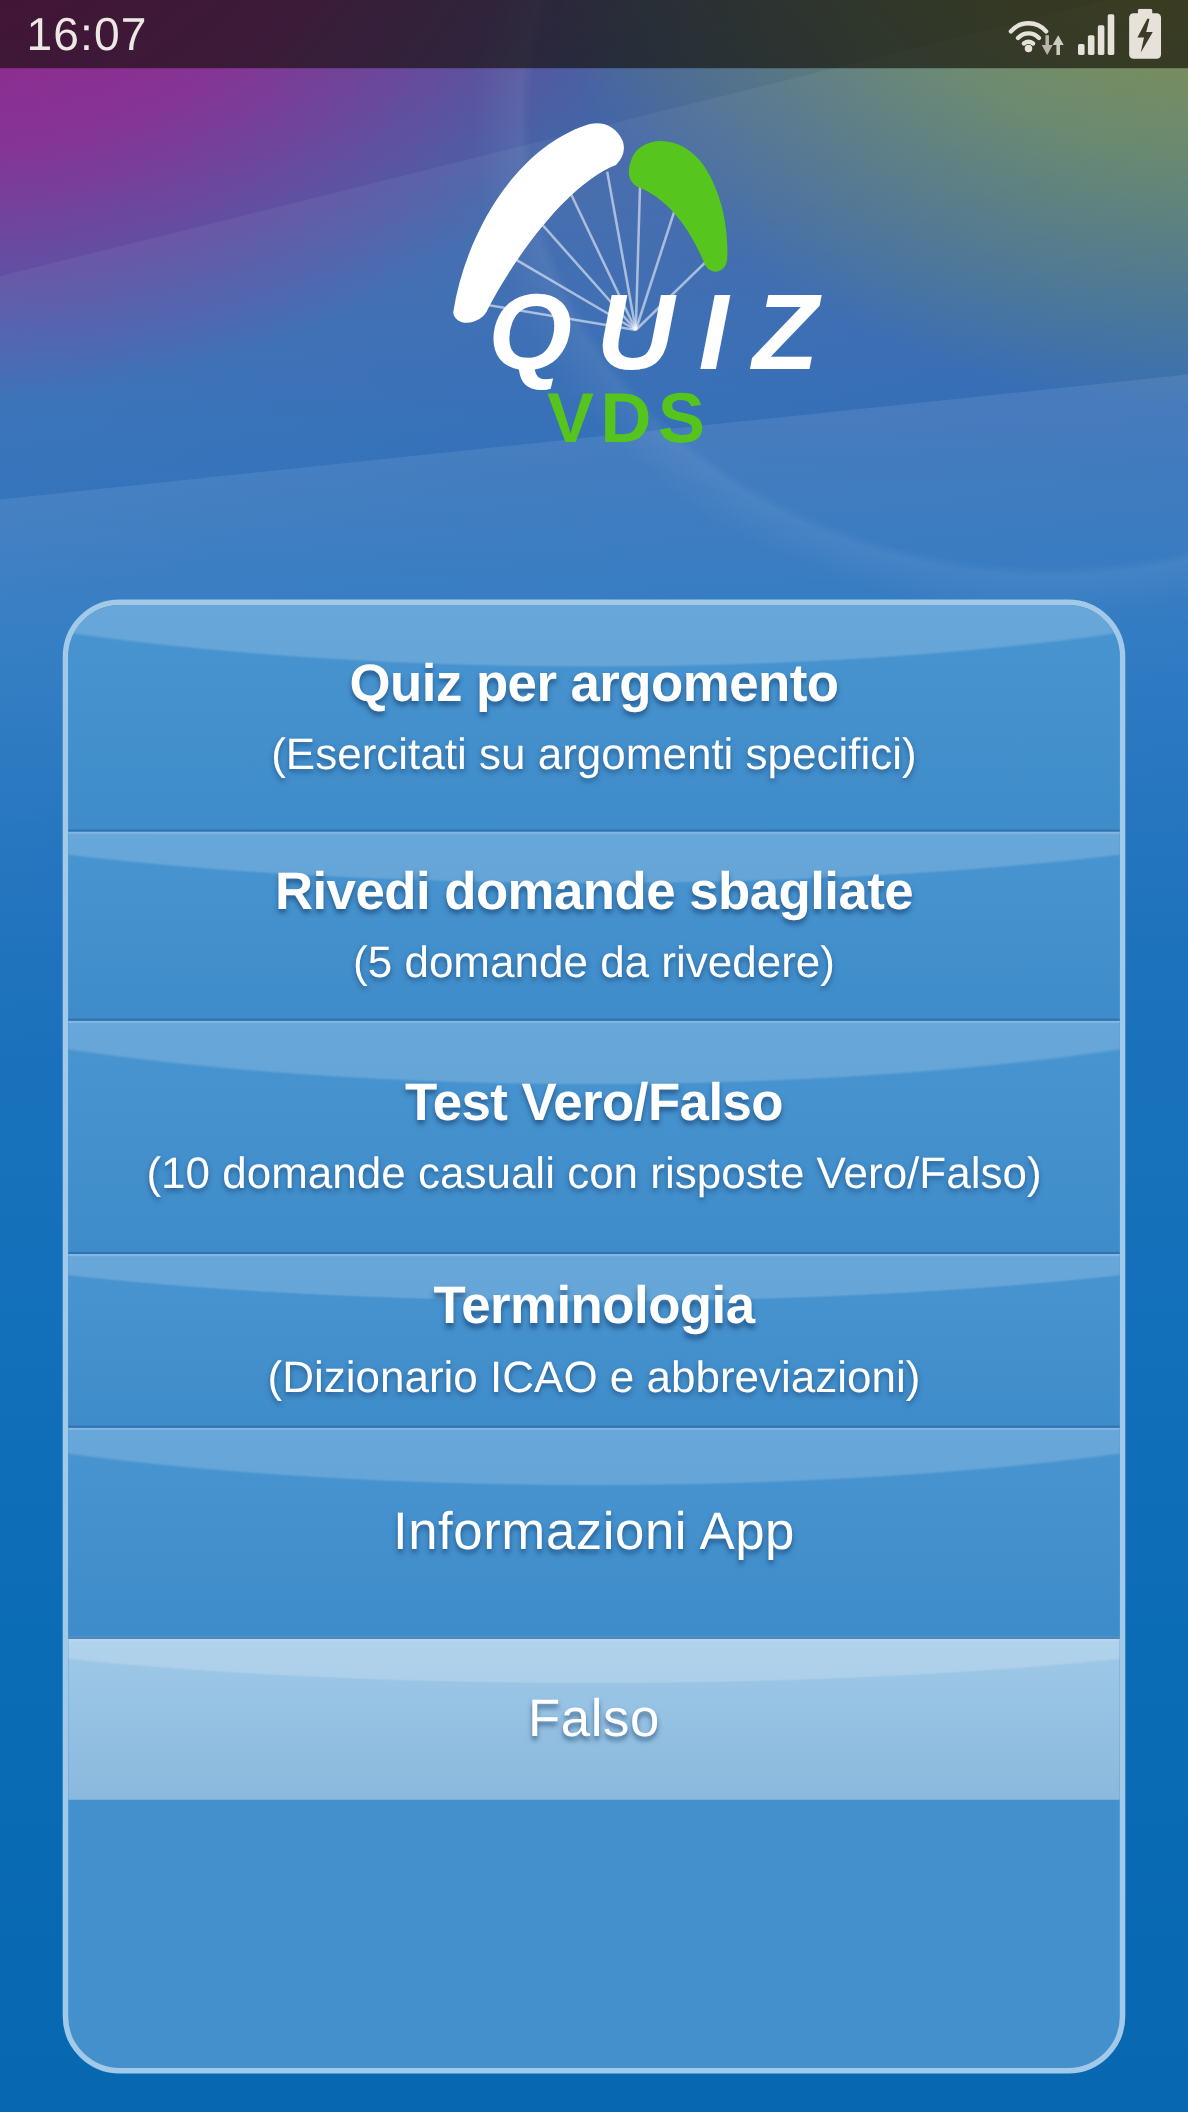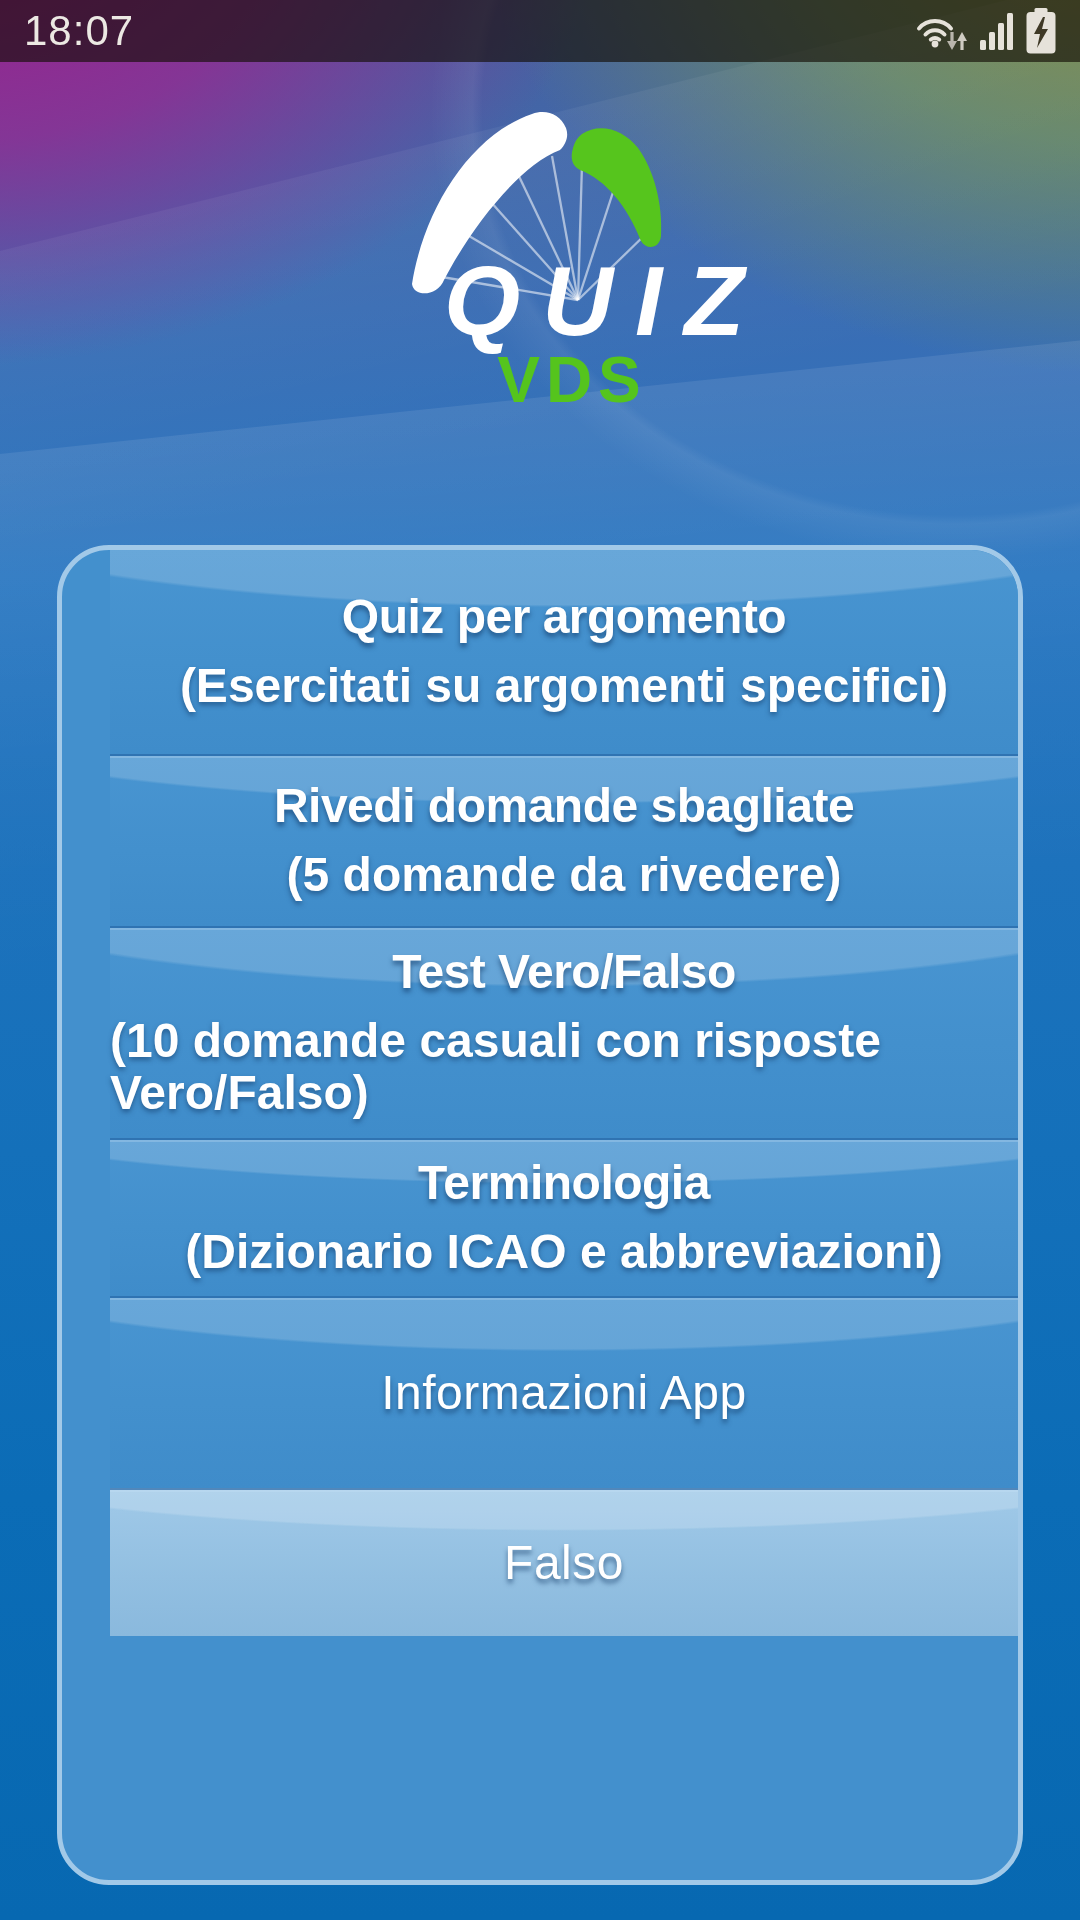--- a/index.html
+++ b/index.html
@@ -36,43 +36,43 @@
     font-size:64px;font-weight:700;color:#55c41d;letter-spacing:6px;line-height:1;}
 
   
   .card{position:absolute;left:57px;top:545px;width:966px;height:1340px;box-sizing:border-box;
     border:5px solid #a2c9e8;border-radius:52px;overflow:hidden;background:#4390cd;z-index:3;
     display:flex;flex-direction:column;}
   .menu-item{box-sizing:border-box;display:flex;flex-direction:column;justify-content:center;
     align-items:center;gap:16px;cursor:pointer;
     background:
       radial-gradient(145% 125% at 50% -42%, rgba(255,255,255,0.17) 0 55%, rgba(255,255,255,0) 56%),
-      linear-gradient(180deg,#4995d1 0%,#4390cd 55%,#3f8cca 100%); margin-left: 48px;}
+      linear-gradient(180deg,#4995d1 0%,#4390cd 55%,#3f8cca 100%);}
   .menu-item.sep{border-top:2px solid rgba(34,94,158,0.55);
     box-shadow:inset 0 2px 0 rgba(200,228,248,0.28);}
   .mi-title{font-size:48px;font-weight:700;color:#ffffff;letter-spacing:-0.5px;
     text-shadow:0 4px 5px rgba(16,55,100,0.6);line-height:1.1;}
   .mi-title.light{font-weight:400;letter-spacing:0.5px;}
-  .mi-sub{font-size:48px;font-weight:700;color:#ffffff;
+  .mi-sub{font-size:40px;font-weight:400;color:#ffffff;
     text-shadow:0 3px 5px rgba(16,55,100,0.55);line-height:1.1;}
   .menu-item.exit{background:
       radial-gradient(145% 125% at 50% -42%, rgba(255,255,255,0.18) 0 55%, rgba(255,255,255,0) 56%),
       linear-gradient(180deg,#a0c9e8 0%,#92bfe1 60%,#8ab9dd 100%);}
 </style>
 </head>
 <body>
 
 <div class="screen">
 
   <div class="streak s1"></div>
   <div class="streak s2"></div>
   <div class="streak s3"></div>
 
   <div class="status-bar">
-    <span class="time">18:07</span>
+    <span class="time">16:07</span>
     <div class="status-icons">
 
       <svg width="52" height="42" viewBox="0 0 52 42">
         <g stroke="#e6e2da" stroke-width="4" fill="none" stroke-linecap="round">
           <path d="M3,18.5 A21,21 0 0 1 35,18.5"></path>
           <path d="M9.5,24.5 A13,13 0 0 1 28.5,24.5"></path>
           <path d="M14.8,29.5 A7,7 0 0 1 23.2,29.5"></path>
         </g>
         <circle cx="19" cy="34" r="3.4" fill="#e6e2da"></circle>
         <g>

